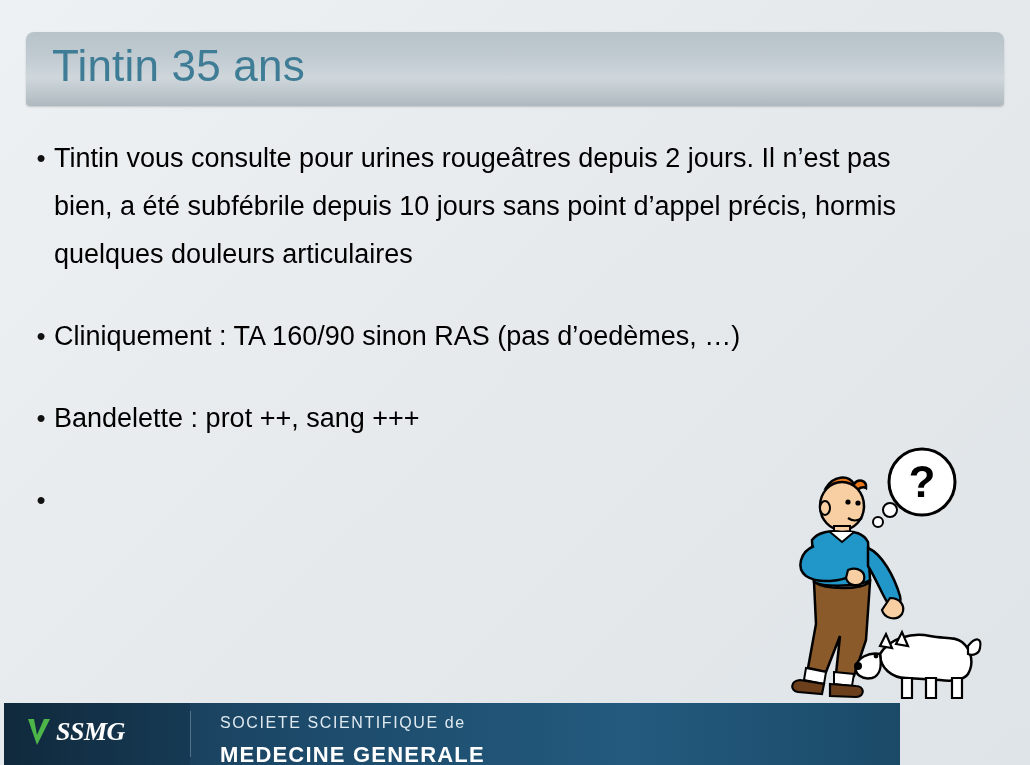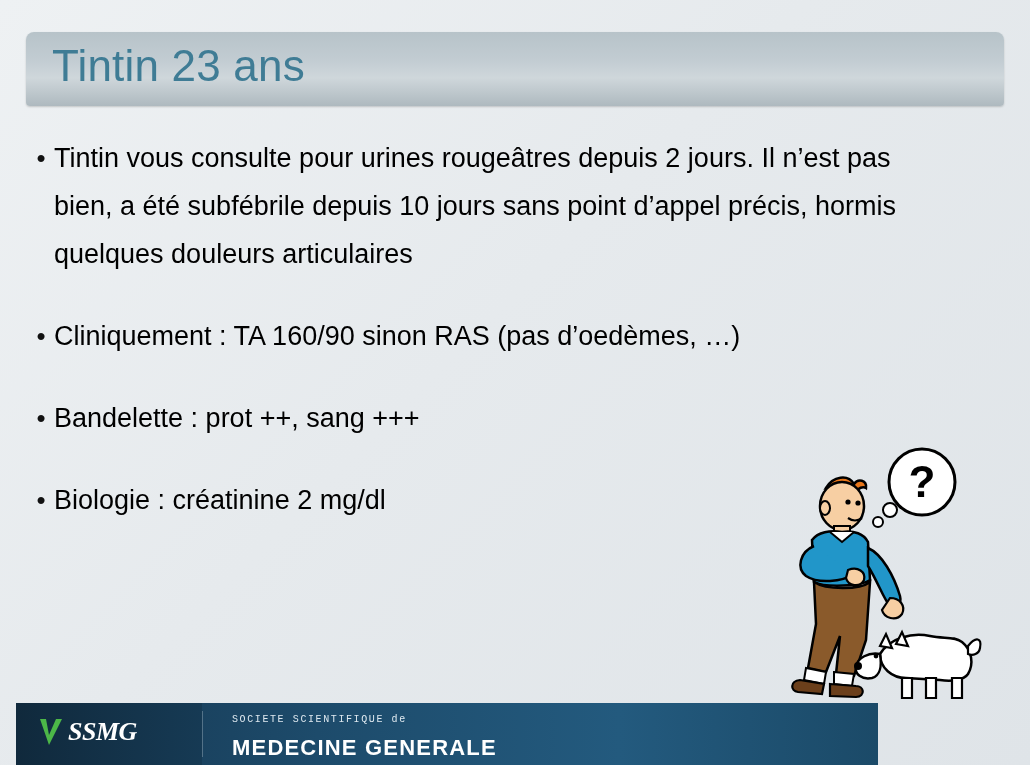--- a/index.html
+++ b/index.html
@@ -63,25 +63,26 @@
     line-height: 48px;
     color: #000000;
     max-width: 900px;
   }
   .b1 .txt { max-width: 890px; }
   .b2 .txt { max-width: 905px; }
 
   
   .footer {
     position: absolute;
-    left: 16px;
+    left: 4px;
     bottom: 0;
     width: 862px;
     height: 62px;
     background: linear-gradient(to right, #16364f 0%, #1d4b6b 35%, #235a7e 70%, #1b4a68 100%);
+    padding-left: 34px;
   }
   .footer-left {
     position: absolute;
     left: 0;
     top: 0;
     width: 186px;
     height: 62px;
     background: linear-gradient(to right, #10293c 0%, #163a54 100%);
   }
   .logo {
@@ -114,24 +115,23 @@
     height: 46px;
     background: rgba(255,255,255,0.25);
   }
   .footer-text {
     position: absolute;
     left: 216px;
     top: 11px;
     color: #ffffff;
   }
   .footer-text .line1 {
-    font-size: 10px;
+    font-size: 16px;
     letter-spacing: 1.6px;
     color: #dfe9f0;
-    font-family: Liberation Mono, monospace;
   }
   .footer-text .line2 {
     font-size: 22px;
     font-weight: bold;
     letter-spacing: 1.2px;
     margin-top: 10px;
   }
 
   
   .illustration {
@@ -142,42 +142,41 @@
     height: 275px;
   }
   .illustration svg { display: block; }
 </style>
 </head>
 <body>
 
 <div class="slide">
 
   <div class="title-bar"></div>
-  <div class="title-text">Tintin 23 ans</div>
+  <div class="title-text">Tintin 35 ans</div>
 
   <div class="bullets">
 
     <div class="bullet b1">
       <div class="dot">•</div>
       <div class="txt">Tintin vous consulte pour urines rougeâtres depuis 2 jours. Il n’est pas bien, a été subfébrile depuis 10 jours sans point d’appel précis, hormis quelques douleurs articulaires</div>
     </div>
 
     <div class="bullet b2">
       <div class="dot">•</div>
       <div class="txt">Cliniquement : TA 160/90 sinon RAS (pas d’oedèmes, …)</div>
     </div>
 
     <div class="bullet b3">
       <div class="dot">•</div>
       <div class="txt">Bandelette : prot ++, sang +++</div>
     </div>
 
     <div class="bullet b4">
       <div class="dot">•</div>
-      <div class="txt">Biologie : créatinine 2 mg/dl</div>
     </div>
 
   </div>
 
   <div class="illustration">
     <svg width="270" height="275" viewBox="0 0 270 275" xmlns="http://www.w3.org/2000/svg">
 
       <circle cx="148" cy="82" r="5" fill="#ffffff" stroke="#000" stroke-width="2"></circle>
       <circle cx="160" cy="70" r="7" fill="#ffffff" stroke="#000" stroke-width="2"></circle>
 

